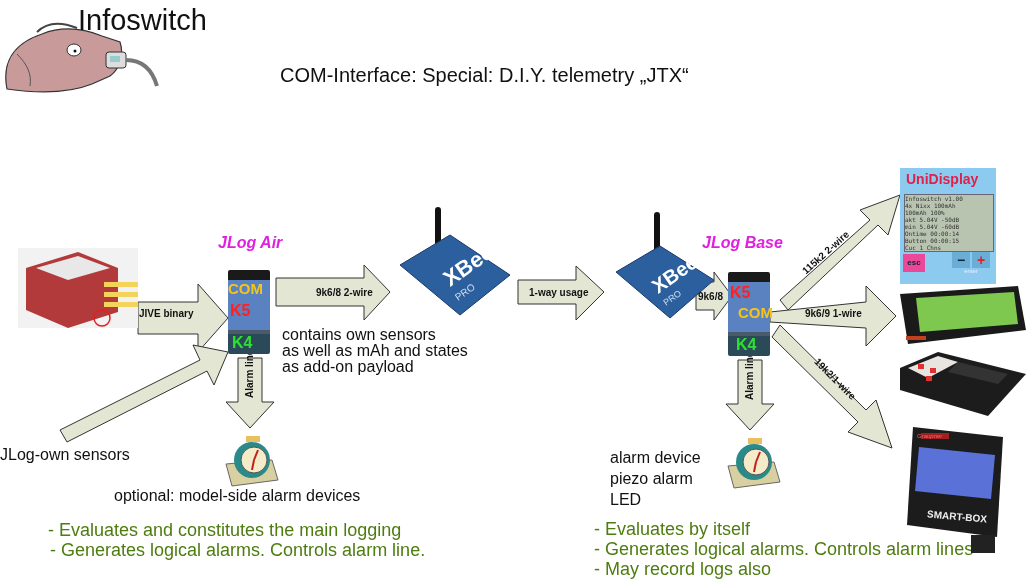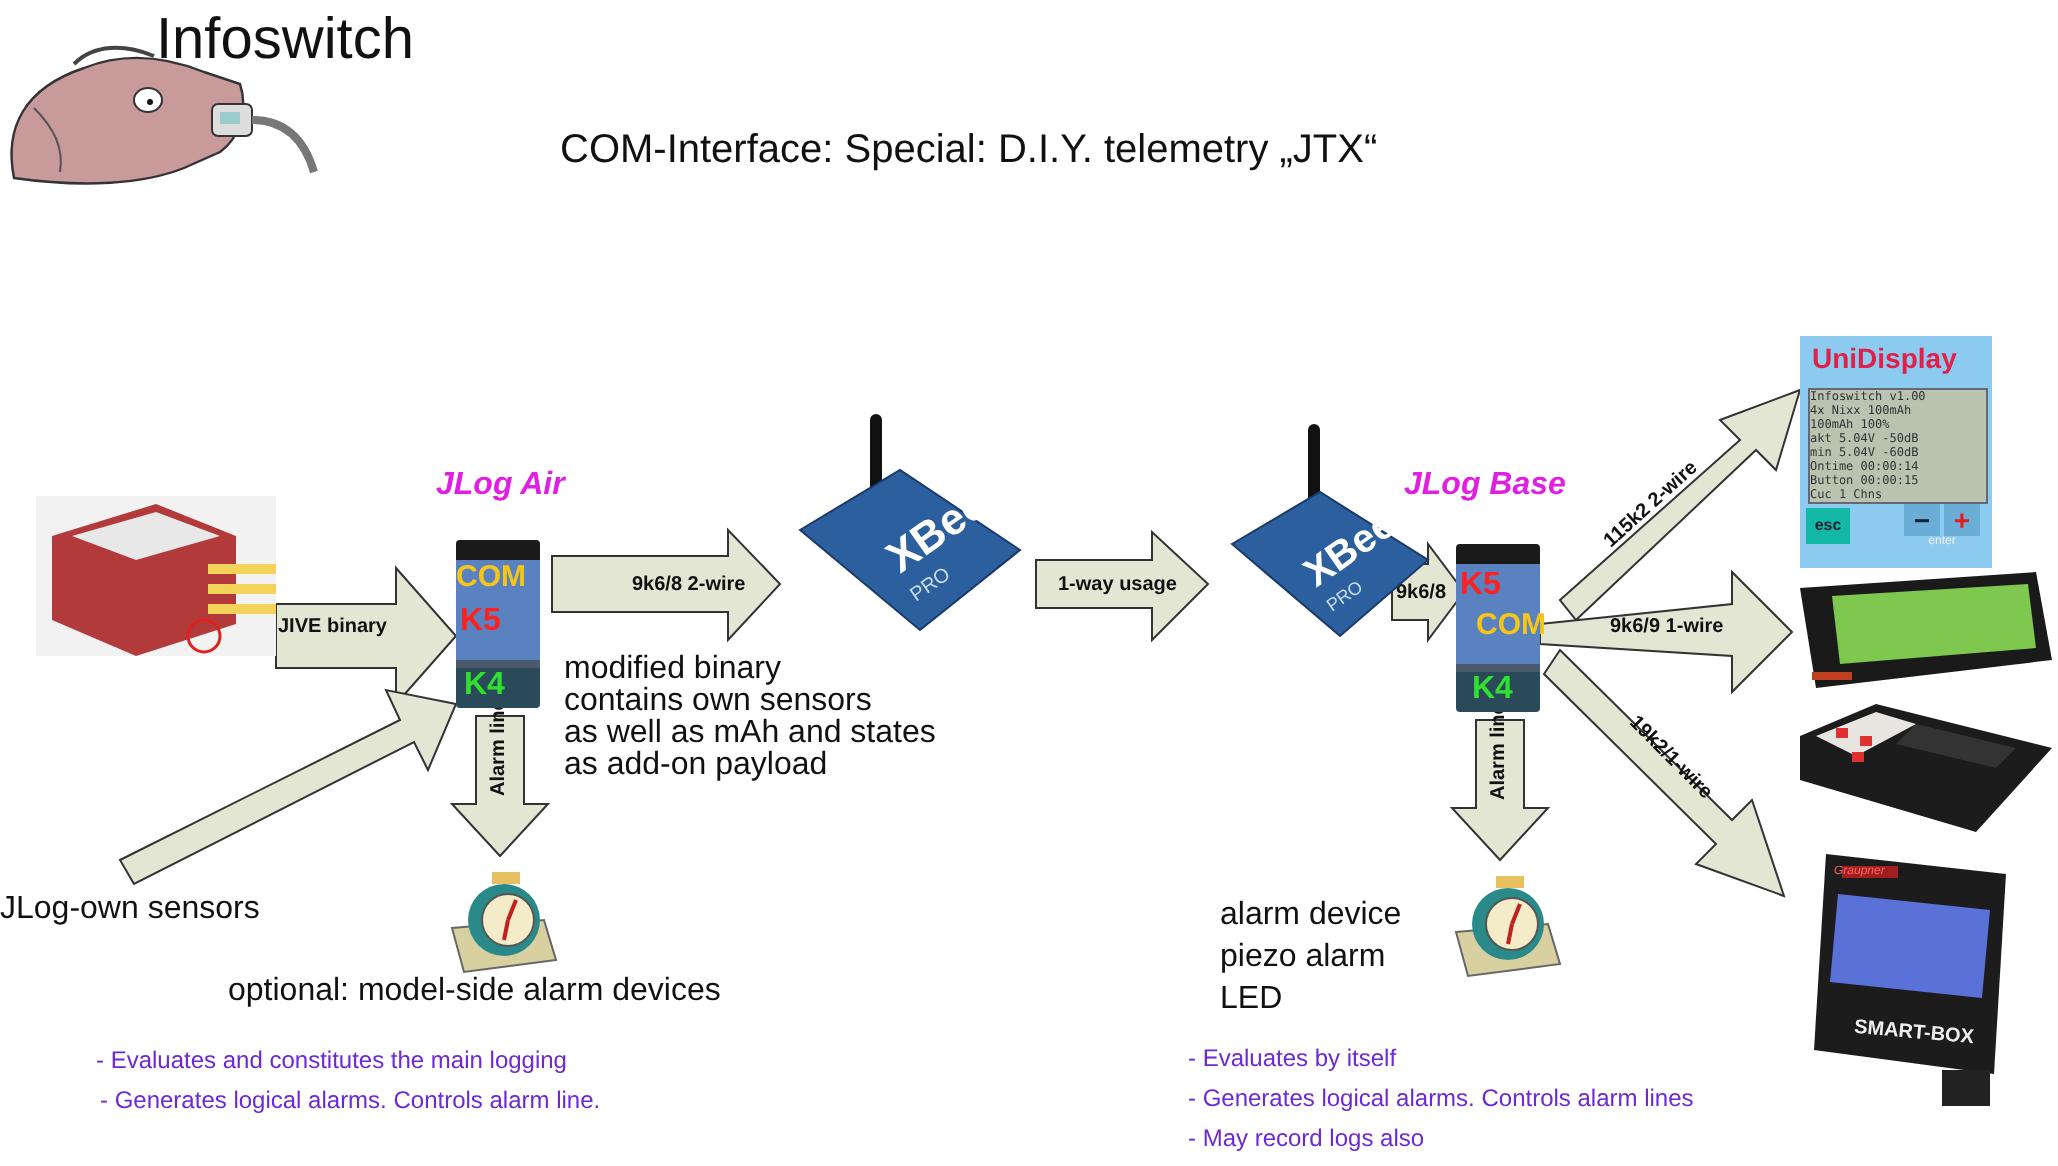--- a/index.html
+++ b/index.html
@@ -3,21 +3,21 @@
 <meta charset="utf-8">
 <style>
   html, body { margin:0; padding:0; background:#ffffff; }
   body { width:1029px; height:583px; position:relative; overflow:hidden; font-family:"Liberation Sans", sans-serif; }
   .abs { position:absolute; }
   #title { left:78px; top:4px; font-size:29px; color:#111; }
   #subtitle { left:280px; top:64px; font-size:20px; color:#111; }
   .lbl-magenta { color:#e020e0; font-weight:bold; font-style:italic; font-size:16px; }
   .arrow-text { font-size:10px; font-weight:bold; color:#111; white-space:nowrap; }
   .note { font-size:16px; color:#111; line-height:16px; }
-  .bullet { font-size:12px; color:#6d28d9; line-height:20px; white-space:nowrap; }
+  .bullet { font-size:18px; color:#4d7c0f; line-height:20px; white-space:nowrap; }
   svg text { font-family:"Liberation Sans", sans-serif; }
   .device { position:absolute; }
 </style>
 </head>
 <body>
 
 <div class="abs" style="left:2px;top:14px;width:160px;height:80px;">
   <svg width="160" height="80" viewBox="0 0 160 80">
     <path d="M5 75 C0 50 10 30 40 20 C60 12 80 14 100 22 L118 28 C122 40 118 55 108 62 L90 70 C70 78 40 80 5 75 Z" fill="#c89a9a" stroke="#333" stroke-width="1.2"></path>
     <path d="M35 18 C45 8 60 8 75 14" fill="none" stroke="#444" stroke-width="2"></path>
@@ -103,21 +103,20 @@
 </div>
 
 <div class="abs lbl-magenta" style="left:702px;top:234px;">JLog Base</div>
 <div class="abs" style="left:728px;top:272px;width:42px;height:84px;background:linear-gradient(#1a1a1a 0 10px,#5a82c0 10px 60px,#4a5a6a 60px 64px,#2a4a5a 64px);border-radius:2px;">
   <div class="abs" style="left:2px;top:12px;font-size:16px;font-weight:bold;color:#ff2020;">K5</div>
   <div class="abs" style="left:10px;top:32px;font-size:15px;font-weight:bold;color:#f5c518;">COM</div>
   <div class="abs" style="left:8px;top:64px;font-size:16px;font-weight:bold;color:#30e030;">K4</div>
 </div>
 
 <div class="abs note" style="left:282px;top:327px;">
-  <div>modified binary</div>
   <div>contains own sensors</div>
   <div>as well as mAh and states</div>
   <div>as add-on payload</div>
 </div>
 <div class="abs note" style="left:0;top:447px;">JLog-own sensors</div>
 
 <div class="device" style="left:222px;top:430px;width:58px;height:58px;">
   <svg width="58" height="58">
     <polygon points="4,34 50,30 56,50 10,56" fill="#d8d0a0" stroke="#666"></polygon>
     <circle cx="30" cy="30" r="18" fill="#2a8a8a"></circle>
@@ -160,21 +159,21 @@
   <div class="abs" style="left:4px;top:26px;width:88px;height:56px;background:#b8c4b0;border:1px solid #667;font-family:'DejaVu Sans Mono',monospace;font-size:6px;line-height:7px;color:#333;overflow:hidden;">
     <div>Infoswitch v1.00</div>
     <div>4x Nixx   100mAh</div>
     <div>100mAh  100%</div>
     <div>akt 5.04V  -50dB</div>
     <div>min 5.04V  -60dB</div>
     <div>Ontime 00:00:14</div>
     <div>Button 00:00:15</div>
     <div>Cuc  1 Chns</div>
   </div>
-  <div class="abs" style="left:3px;top:86px;width:22px;height:18px;background:#14b8a6;font-size:8px;font-weight:bold;color:#123;text-align:center;line-height:18px;">esc</div>
+  <div class="abs" style="left:3px;top:86px;width:22px;height:18px;background:#ec4899;font-size:8px;font-weight:bold;color:#123;text-align:center;line-height:18px;">esc</div>
   <div class="abs" style="left:52px;top:84px;width:18px;height:16px;background:#6aaed8;font-size:14px;font-weight:bold;color:#123;text-align:center;line-height:16px;">−</div>
   <div class="abs" style="left:72px;top:84px;width:18px;height:16px;background:#6aaed8;font-size:14px;font-weight:bold;color:#e02020;text-align:center;line-height:16px;">+</div>
   <div class="abs" style="left:52px;top:100px;width:38px;font-size:6px;color:#eef;text-align:center;">enter</div>
 </div>
 
 <div class="abs" style="left:898px;top:284px;width:130px;height:62px;">
   <svg width="130" height="62">
     <polygon points="2,10 120,2 128,46 10,60" fill="#1a1a1a"></polygon>
     <polygon points="18,14 116,8 120,40 22,48" fill="#7ec850"></polygon>
     <rect x="8" y="52" width="20" height="4" fill="#c04020"></rect>

